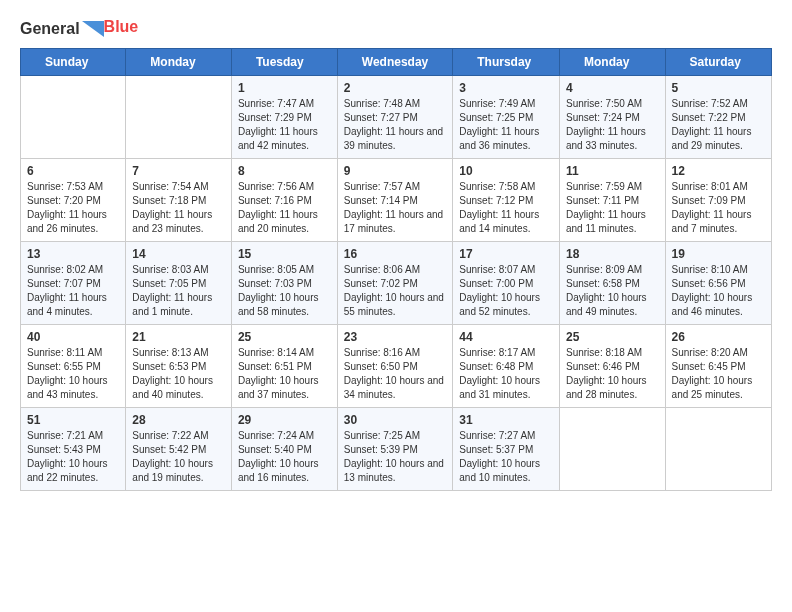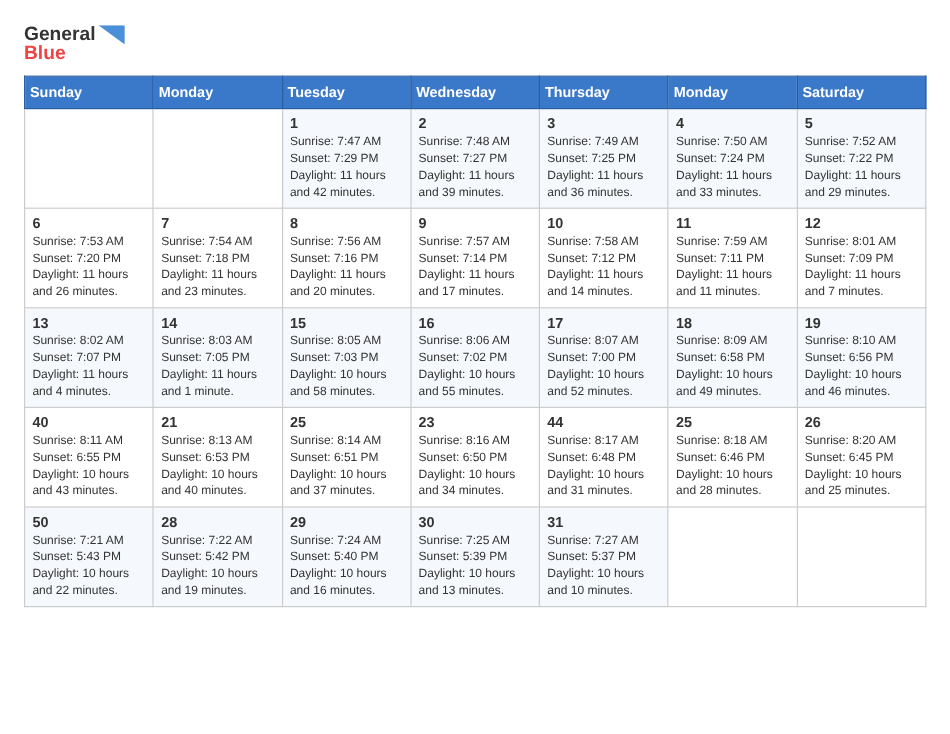--- a/index.html
+++ b/index.html
@@ -35,21 +35,21 @@
     }
     table {
       width: 100%;
       border-collapse: collapse;
       font-size: 11px;
     }
     thead tr th {
       background: #3a78c9;
       color: white;
       text-align: left;
-      padding: 6px 4px;
+      padding: 6px 24px;
       font-size: 12px;
       font-weight: bold;
       border: 1px solid #2a5ea0;
     }
     tbody tr td {
       border: 1px solid #ccc;
       vertical-align: top;
       padding: 5px 6px;
       min-height: 70px;
       height: 80px;
@@ -75,21 +75,21 @@
     }
     .empty-cell {
       background: #fff !important;
     }
   </style>
 </head>
 <body>
 
 <div class="header">
   <div class="logo">
-<div style="display:flex;flex-direction:column;line-height:1.1;">
+<div style="display:flex;flex-direction:row;line-height:1.1;">
   <div style="display:flex;align-items:center;gap:2px;">
     <span style="font-size:16px;font-weight:bold;color:#333;">General</span>
     <svg width="22" height="16" viewBox="0 0 22 16">
       <polygon points="0,0 22,0 22,16" fill="#4a90d9"></polygon>
     </svg>
   </div>
   <span style="font-size:16px;font-weight:bold;color:#ef4444;margin-top:-2px;">Blue</span>
 </div>
     </div>
   <div class="title-block">
@@ -220,21 +220,21 @@
           <span class="day-number">25</span>
           <div class="day-info">Sunrise: 8:18 AM<br>Sunset: 6:46 PM<br>Daylight: 10 hours and 28 minutes.</div>
         </td>
         <td>
           <span class="day-number">26</span>
           <div class="day-info">Sunrise: 8:20 AM<br>Sunset: 6:45 PM<br>Daylight: 10 hours and 25 minutes.</div>
         </td>
       </tr>
       <tr>
         <td>
-          <span class="day-number">50</span>
+          <span class="day-number">51</span>
           <div class="day-info">Sunrise: 7:21 AM<br>Sunset: 5:43 PM<br>Daylight: 10 hours and 22 minutes.</div>
         </td>
         <td>
           <span class="day-number">28</span>
           <div class="day-info">Sunrise: 7:22 AM<br>Sunset: 5:42 PM<br>Daylight: 10 hours and 19 minutes.</div>
         </td>
         <td>
           <span class="day-number">29</span>
           <div class="day-info">Sunrise: 7:24 AM<br>Sunset: 5:40 PM<br>Daylight: 10 hours and 16 minutes.</div>
         </td>

